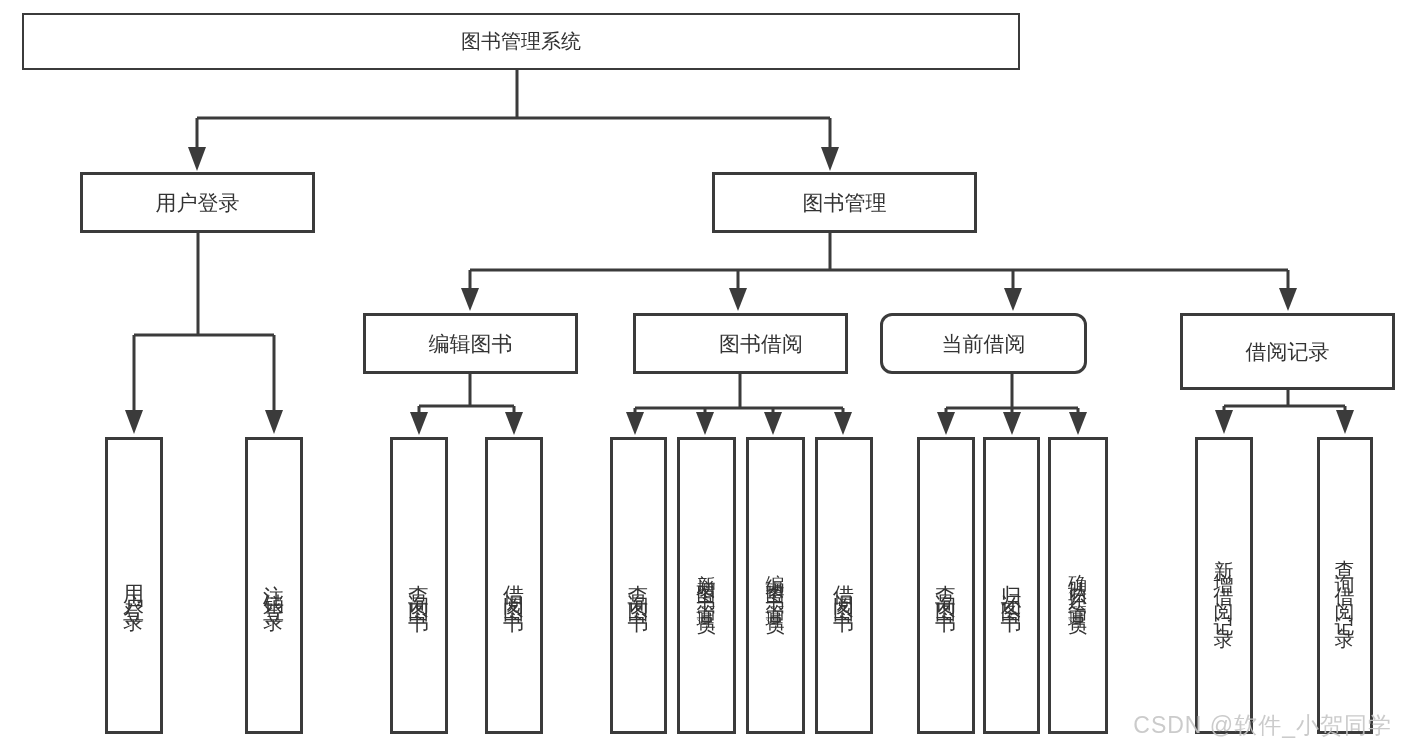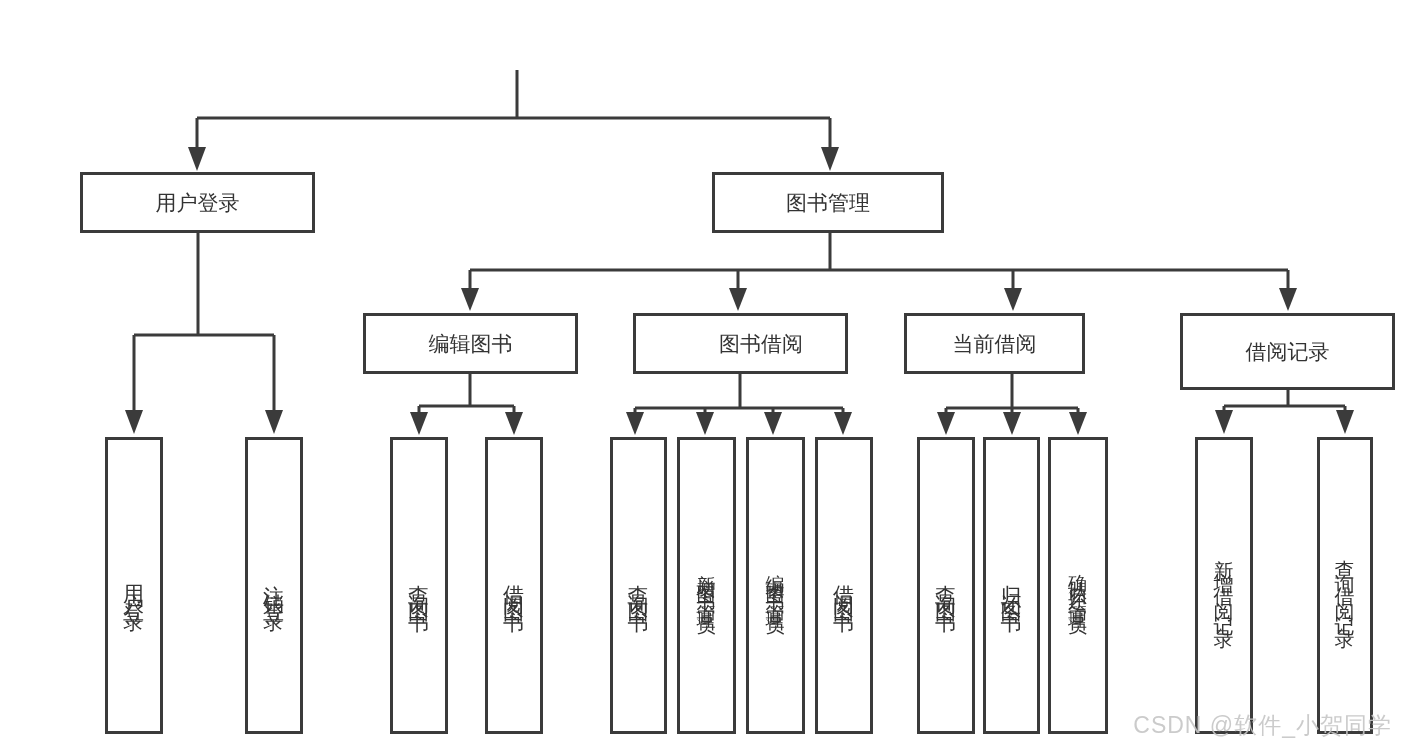--- a/index.html
+++ b/index.html
@@ -88,27 +88,28 @@
       <polygon class="arrow" points="1069,412 1087,412 1078,435"></polygon>
     </g>
 
     <g>
       <path class="wire" d="M1288,374 V406 M1224,406 H1345 M1224,406 V412 M1345,406 V412"></path>
       <polygon class="arrow" points="1215,410 1233,410 1224,434"></polygon>
       <polygon class="arrow" points="1336,410 1354,410 1345,434"></polygon>
     </g>
   </svg>
 
+  <div class="hbox root" style="left:22px;top:13px;width:998px;height:57px;">图书管理系统</div>
 
   <div class="hbox" style="left:80px;top:172px;width:235px;height:61px;">用户登录</div>
-  <div class="hbox" style="left:712px;top:172px;width:232px;height:61px;">图书管理</div>
+  <div class="hbox" style="left:712px;top:172px;width:265px;height:61px;">图书管理</div>
 
   <div class="hbox" style="left:363px;top:313px;width:215px;height:61px;">编辑图书</div>
   <div class="hbox" style="left:633px;top:313px;width:215px;height:61px;padding-left:41px;">图书借阅</div>
-  <div class="hbox" style="left:904px;top:313px;width:181px;height:61px;">当前借阅</div>
+  <div class="hbox" style="left:880px;top:313px;width:207px;height:61px;border-radius:12px;">当前借阅</div>
   <div class="hbox" style="left:1180px;top:313px;width:215px;height:77px;">借阅记录</div>
 
   <div class="vbox s4" style="left:105px;width:58px;">
     <span>用户登录</span>
     </div>
   <div class="vbox s4" style="left:245px;width:58px;">
     <span>注销登录</span>
     </div>
 
   <div class="vbox s4" style="left:390px;width:58px;">

